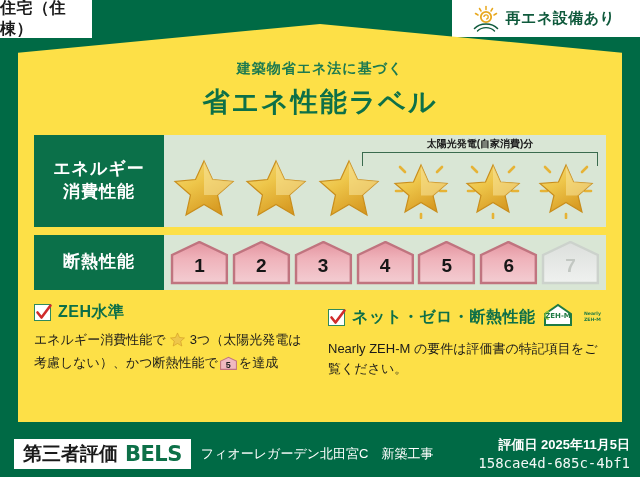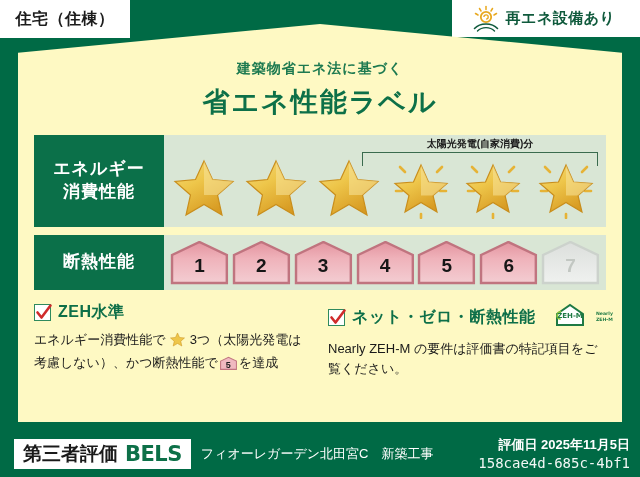--- a/index.html
+++ b/index.html
@@ -22,42 +22,42 @@
     top: 0;
     background: #ffffff;
     display: flex;
     align-items: center;
     justify-content: center;
     font-weight: bold;
     color: #1c1c1c;
     letter-spacing: 0.5px;
   }
   #tag-building-type {
-    left: 0; width: 130px; height: 38px;
+    left: 0; width: 92px; height: 38px;
     font-size: 16px;
   }
   #tag-renewable {
     right: 0; width: 188px; height: 37px;
     font-size: 15px;
     color: #0f5a3c;
     gap: 5px;
     padding-right: 6px;
   }
   #tag-renewable .sun-wrap {
     width: 30px; height: 30px;
     display: block;
     flex: 0 0 30px;
   }
 
   
   #panel {
     position: absolute;
     left: 18px; right: 18px;
     top: 24px; bottom: 55px;
-    background: #fef9c3;
+    background: #fde047;
     clip-path: polygon(0% 7.2%, 50% 0%, 100% 7.2%, 100% 100%, 0% 100%);
   }
 
   
   #title-block {
     position: absolute;
     left: 0; right: 0; top: 36px;
     text-align: center;
     color: #0e7a4e;
   }
@@ -201,21 +201,21 @@
     flex: 0 0 17px;
   }
   .checkbox svg { position: absolute; top: -2px; left: 0px; }
   .criteria-title {
     font-size: 16px;
     font-weight: bold;
     color: #0d6f48;
     letter-spacing: 0.5px;
     white-space: nowrap;
   }
-  .zehm-logo { flex: 0 0 auto; margin-left: 12px; }
+  .zehm-logo { flex: 0 0 auto; margin-left: 0; }
   .criteria-desc {
     font-size: 13px;
     line-height: 1.55;
     color: #1a1a1a;
     letter-spacing: 0px;
   }
   .inline-star { vertical-align: -3px; margin: 0 1px; }
   .inline-house { vertical-align: -4px; margin: 0 2px; position: relative; display:inline-block; }
   .inline-house .n {
     position: absolute; left:0; right:0; top:3px;

